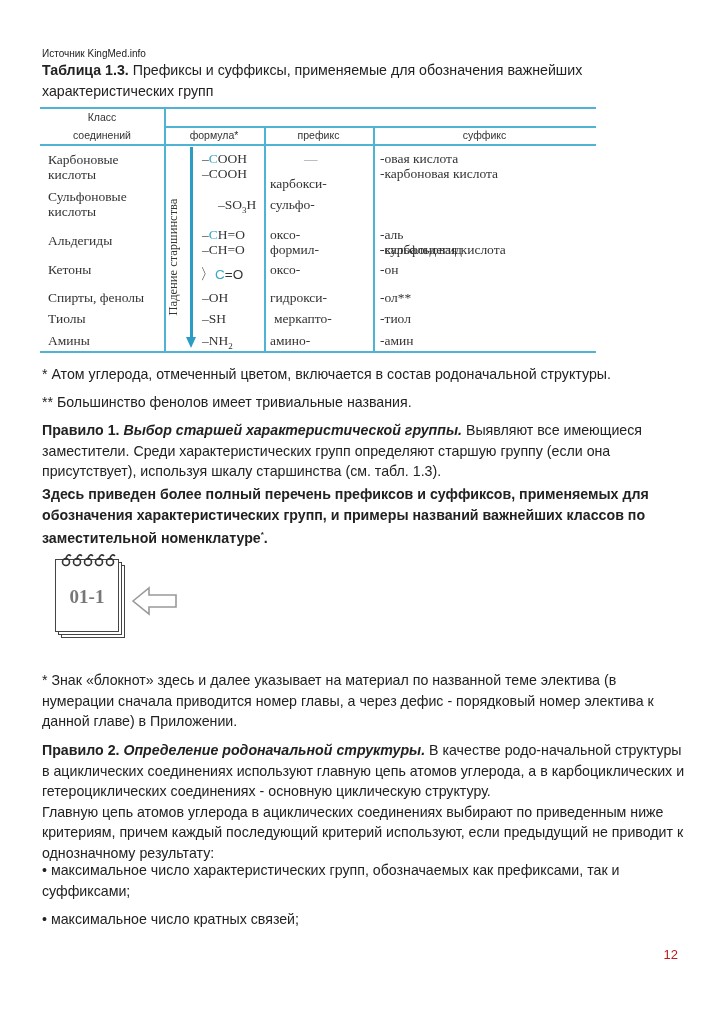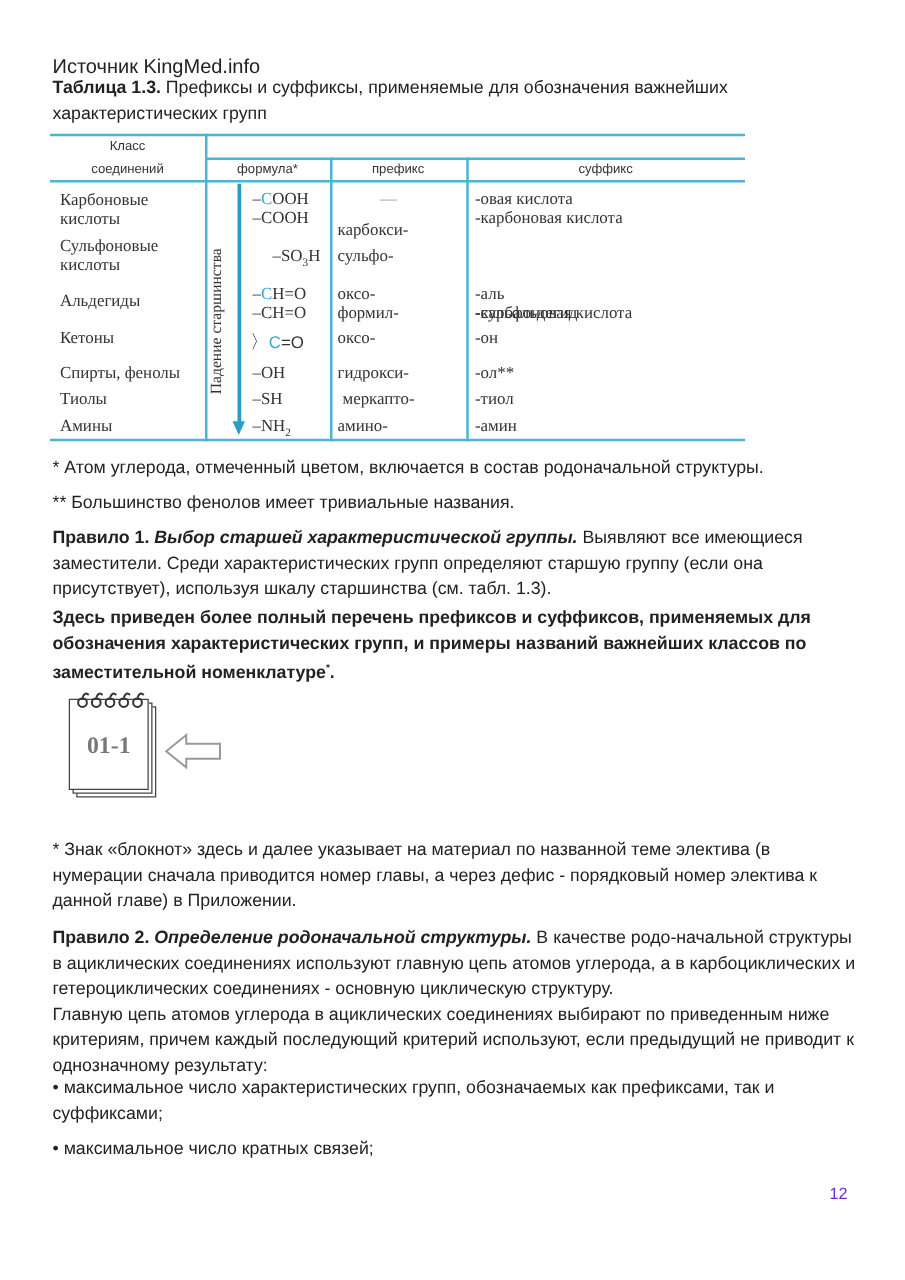--- a/index.html
+++ b/index.html
@@ -18,26 +18,26 @@
     .tbl .acc { color: #3aa6c8; }
     .tbl .arrowlabel { position: absolute; left: 126px; top: 70px; width: 150px; height: 18px; font-size: 12.5px; color: #333; transform-origin: 0 0; transform: rotate(-90deg) translate(-150px, 0); text-align: center; white-space: nowrap; }
     .tbl .arrowline { position: absolute; left: 150px; top: 40px; width: 3px; height: 195px; background: #2b9cc3; }
     .tbl .arrowhead { position: absolute; left: 146px; top: 230px; width: 0; height: 0; border-left: 5.5px solid transparent; border-right: 5.5px solid transparent; border-top: 11px solid #2b9cc3; }
 
     
     .nb { position: absolute; left: 55px; top: 558px; width: 75px; height: 80px; }
     .nb .pg { position: absolute; background: #fff; border: 1.5px solid #444; }
     .nb .lbl { position: absolute; left: 0; top: 28px; width: 64px; text-align: center; font-family: "Liberation Serif", serif; font-weight: bold; font-size: 19px; color: #777; }
     .arrowicon { position: absolute; left: 131px; top: 586px; }
-    .pagenum { position: absolute; right: 46px; top: 947px; font-family: "Liberation Sans", sans-serif; font-size: 13px; color: #6d28d9; }
+    .pagenum { position: absolute; right: 46px; top: 947px; font-family: "Liberation Sans", sans-serif; font-size: 13px; color: #b91c1c; }
   </style>
 </head>
 <body>
 
-<div class="p" style="top:44px; font-size:16px;">Источник KingMed.info</div>
+<div class="p" style="top:44px; font-size:10px;">Источник KingMed.info</div>
 
 <div class="p" style="top:60px;">
   <span class="b">Таблица 1.3.</span><span> Префиксы и суффиксы, применяемые для обозначения важнейших характеристических групп</span>
 </div>
 
 <div class="tbl">
   <div class="hline" style="top:0;"></div>
   <div class="hline" style="top:19px; left:124px; height:1.5px;"></div>
   <div class="hline" style="top:37px; height:1.5px;"></div>
   <div class="hline" style="top:244px;"></div>

